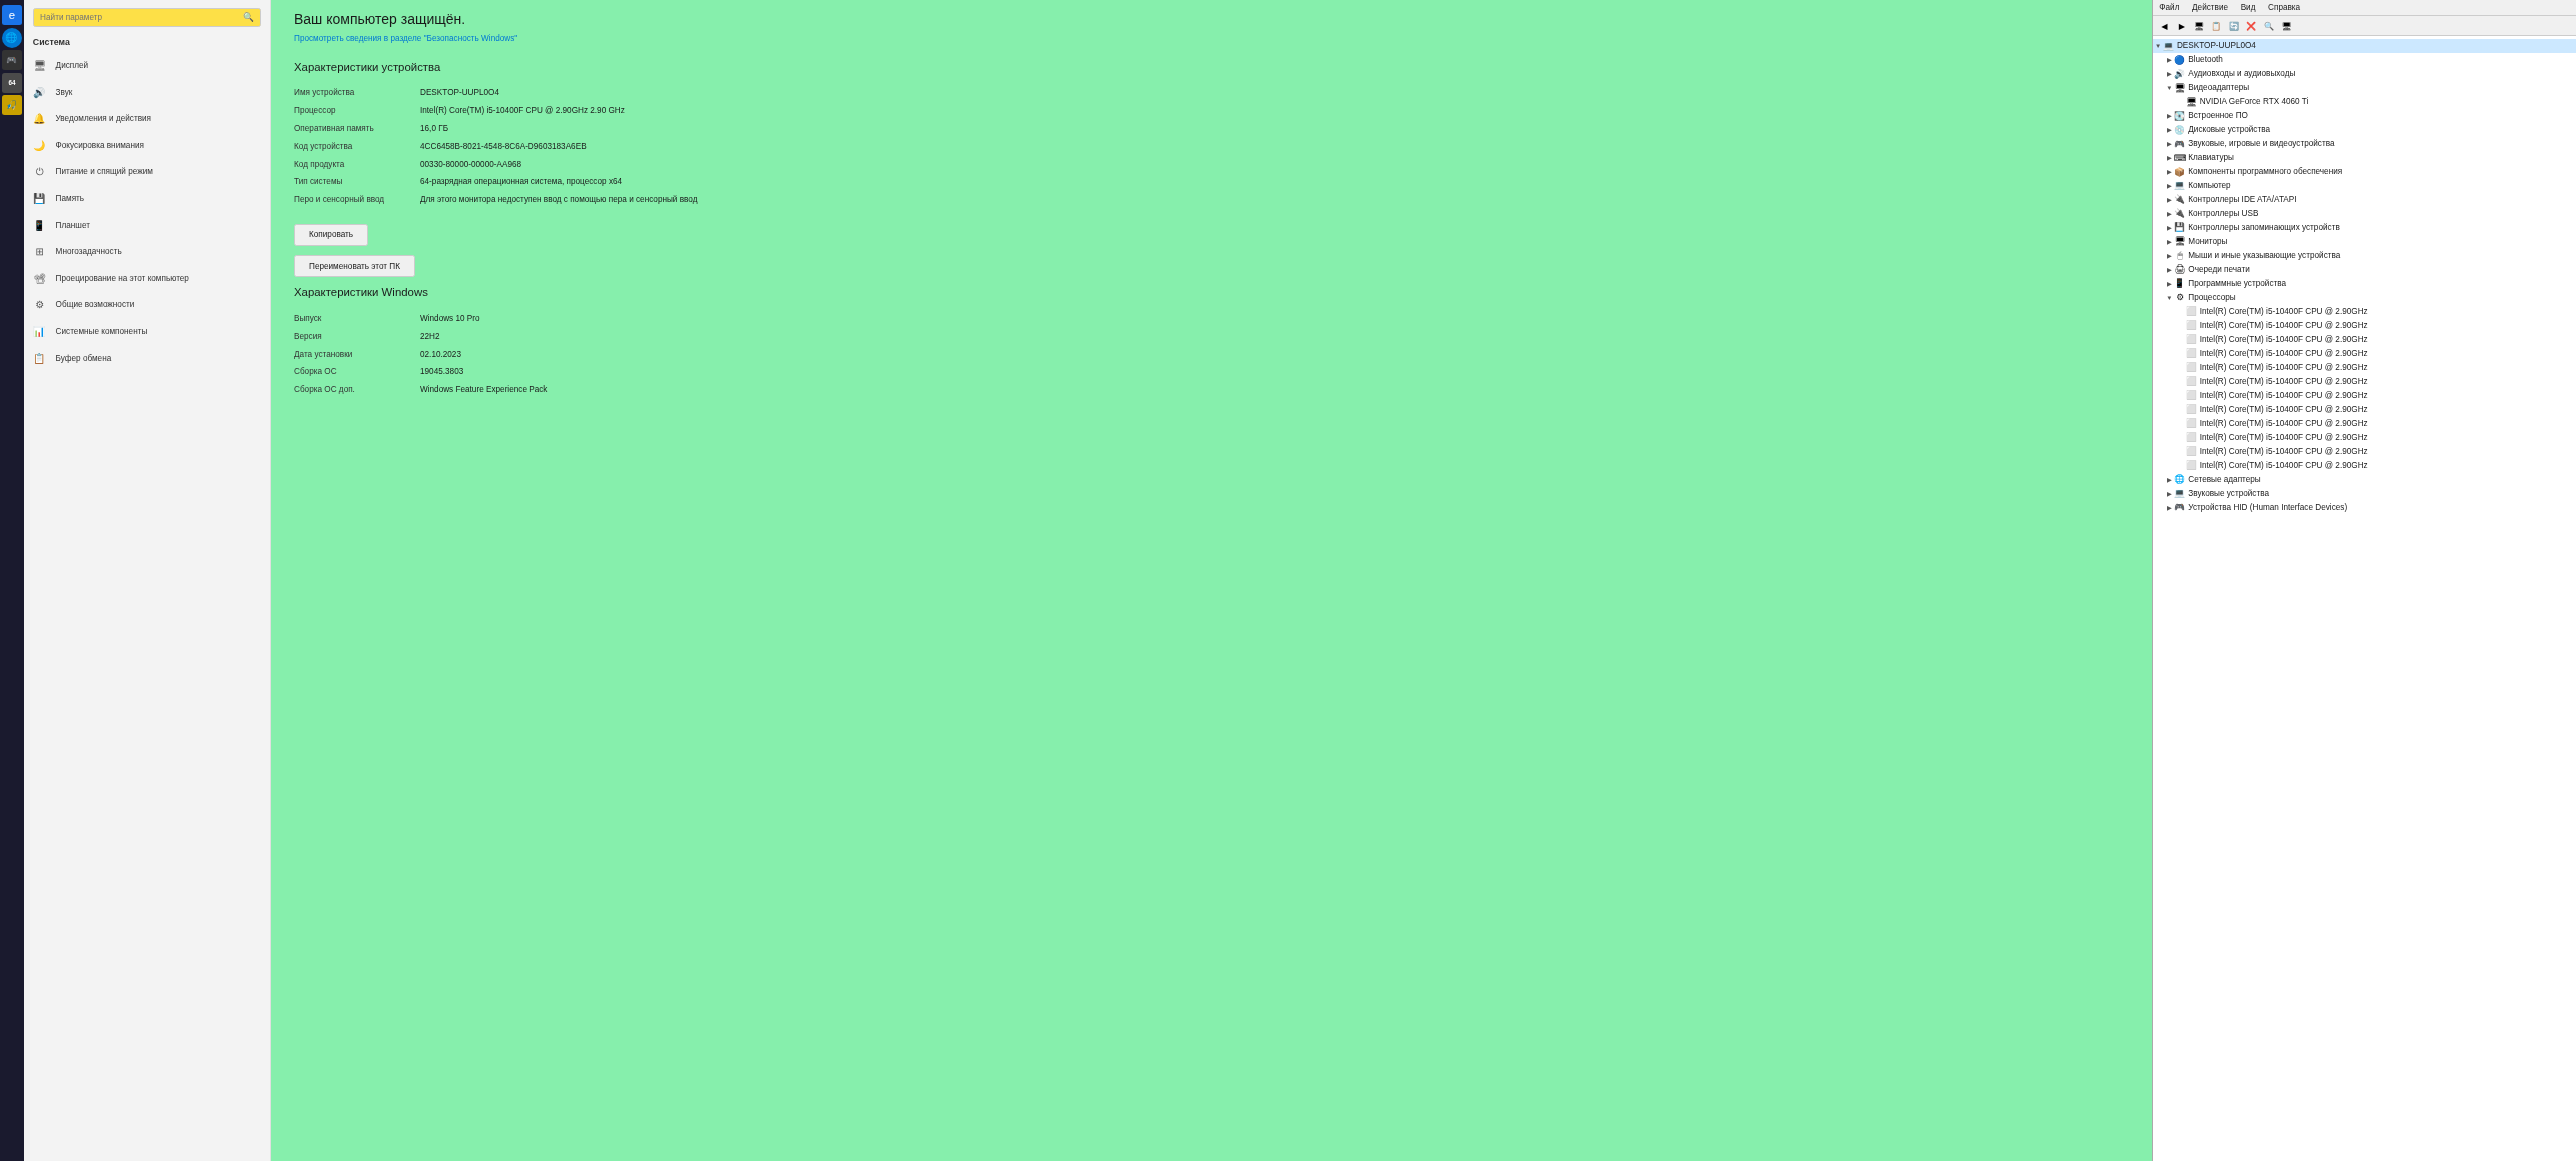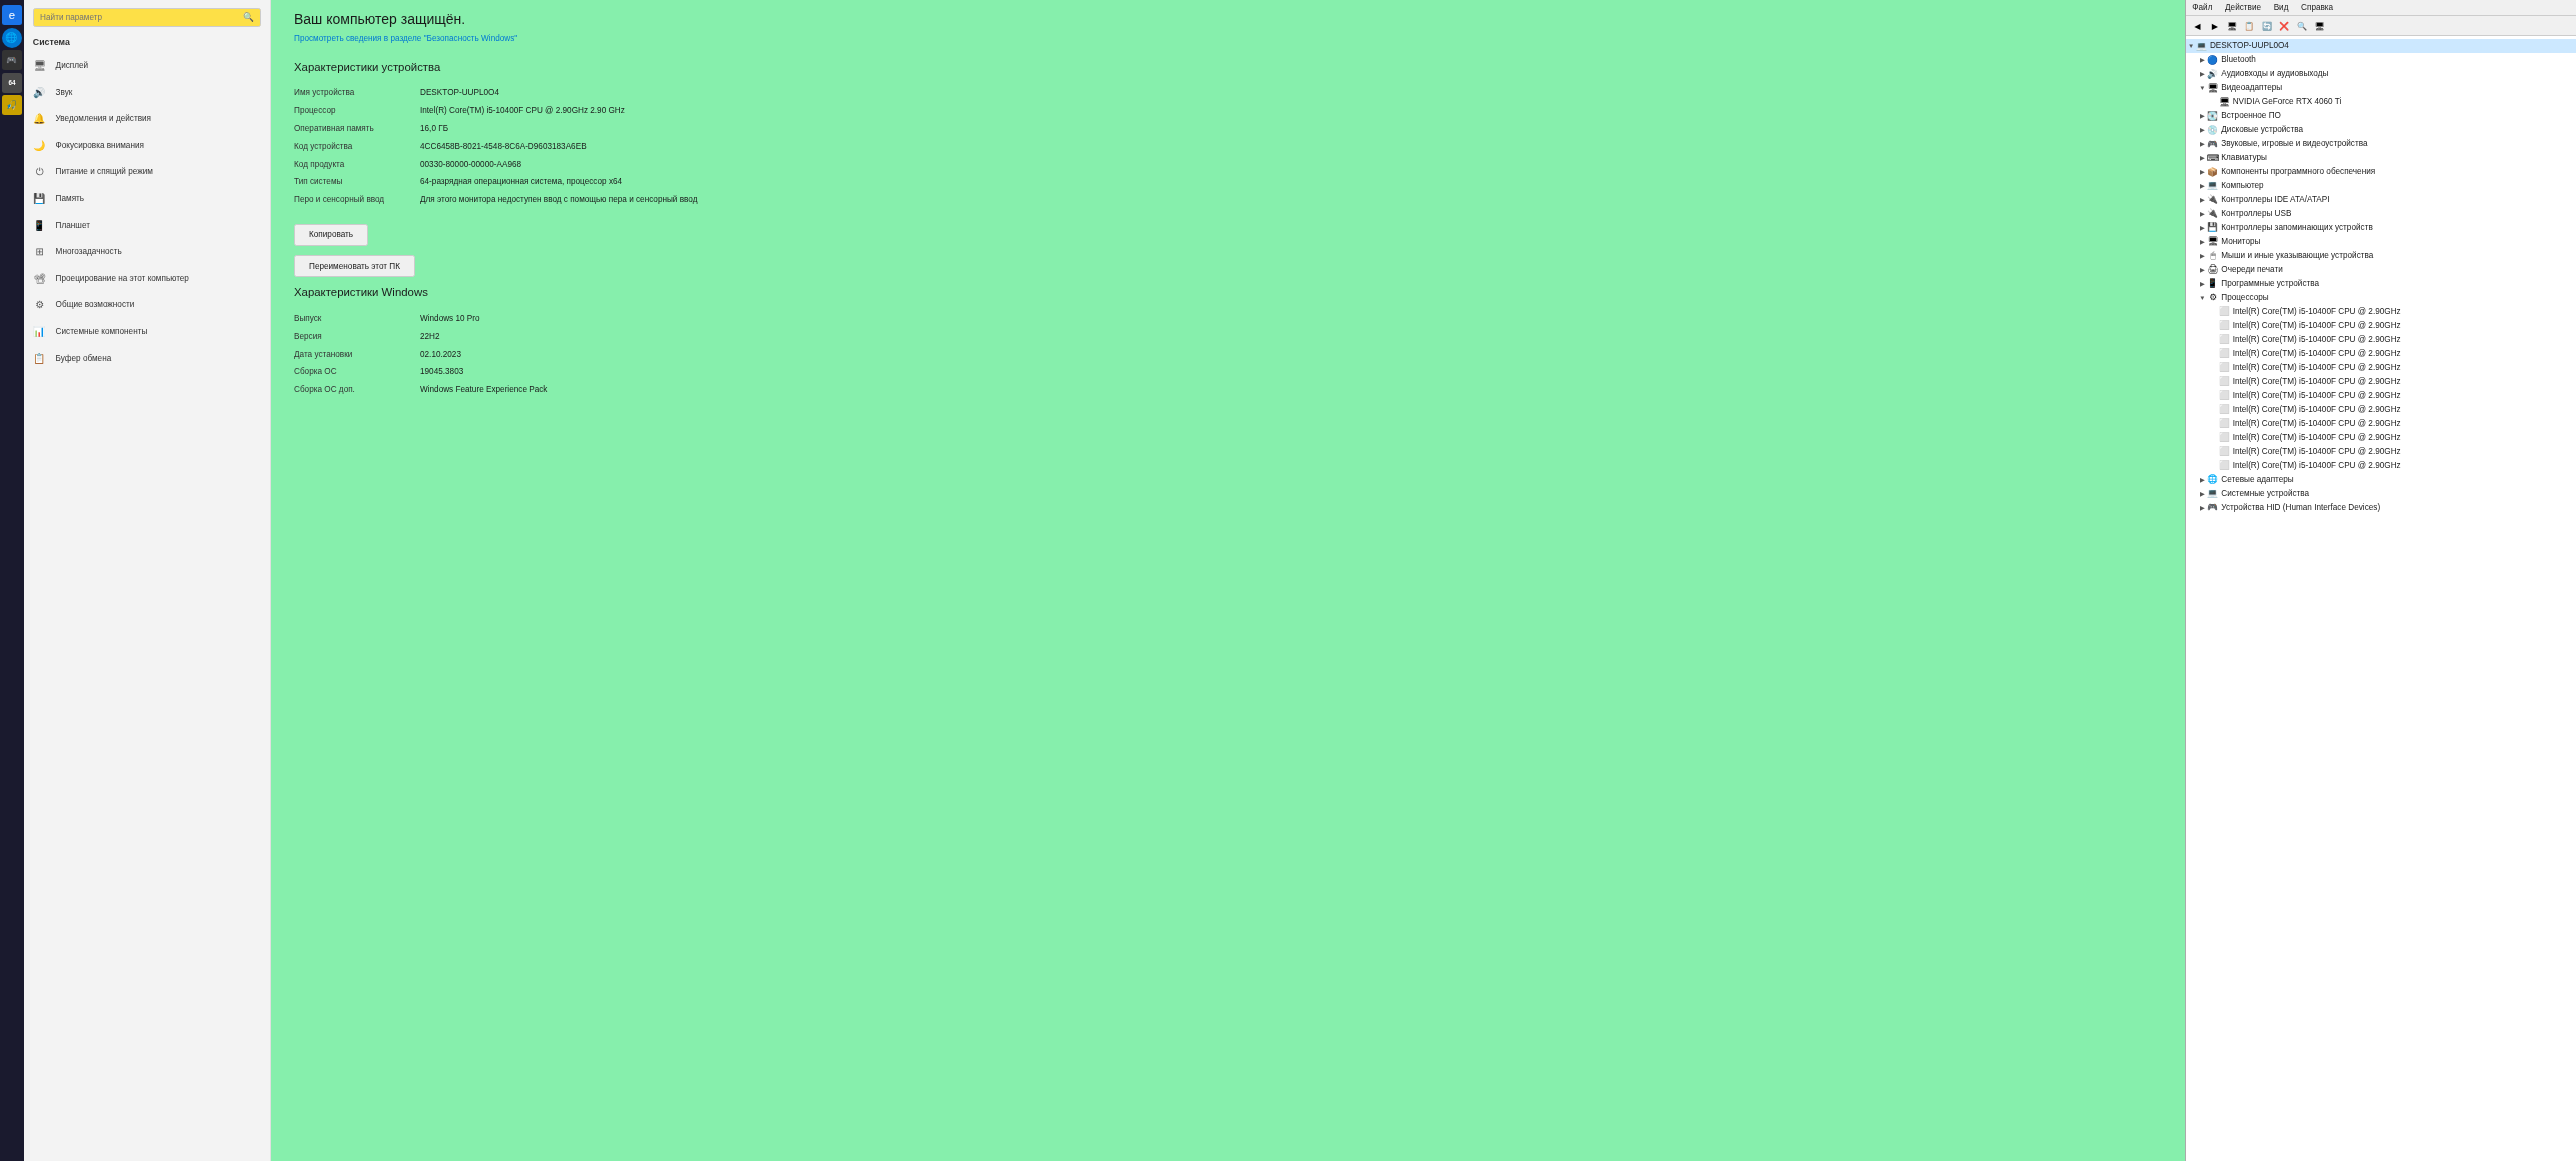--- a/index.html
+++ b/index.html
@@ -156,21 +156,21 @@
       color: #1a1a1a;
     }
 
     .btn-block {
       display: block;
       margin-bottom: 9px;
     }
 
     
     .devmgr-panel {
-      width: 391px;
+      width: 424px;
       background: #f9f9f9;
       display: flex;
       flex-direction: column;
       flex-shrink: 0;
       border-left: 1.3px solid #aaa;
       overflow: hidden;
     }
 
     .devmgr-toolbar {
       background: #f0f0f0;
@@ -630,21 +630,21 @@
       <div class="tree-item">
       <span class="tree-indent"></span>
       <span class="tree-toggle">▶</span>
       <span class="tree-icon">🌐</span>
       <span class="tree-label">Сетевые адаптеры</span>
     </div>
       <div class="tree-item">
       <span class="tree-indent"></span>
       <span class="tree-toggle">▶</span>
       <span class="tree-icon">💻</span>
-      <span class="tree-label">Системные устройства</span>
+      <span class="tree-label">Звуковые устройства</span>
     </div>
       <div class="tree-item">
       <span class="tree-indent"></span>
       <span class="tree-toggle">▶</span>
       <span class="tree-icon">🎮</span>
       <span class="tree-label">Устройства HID (Human Interface Devices)</span>
     </div>
     </div>
 </div>
 

